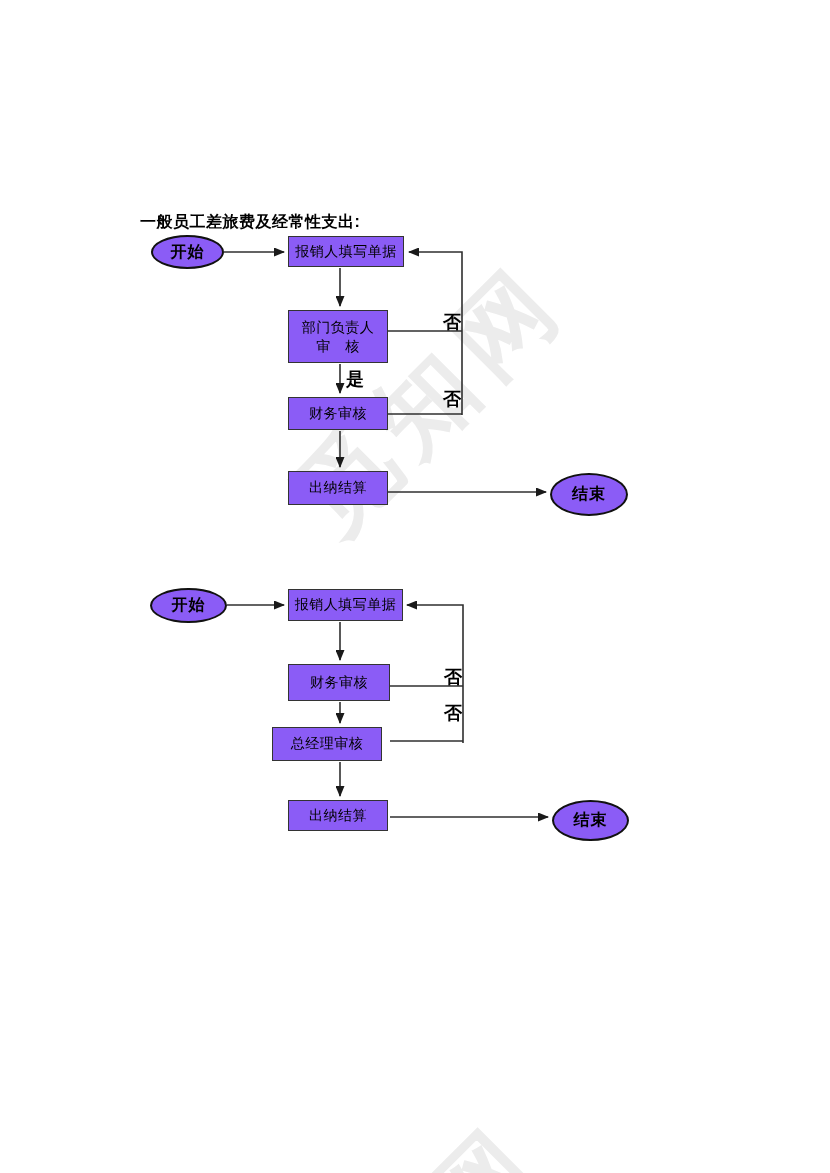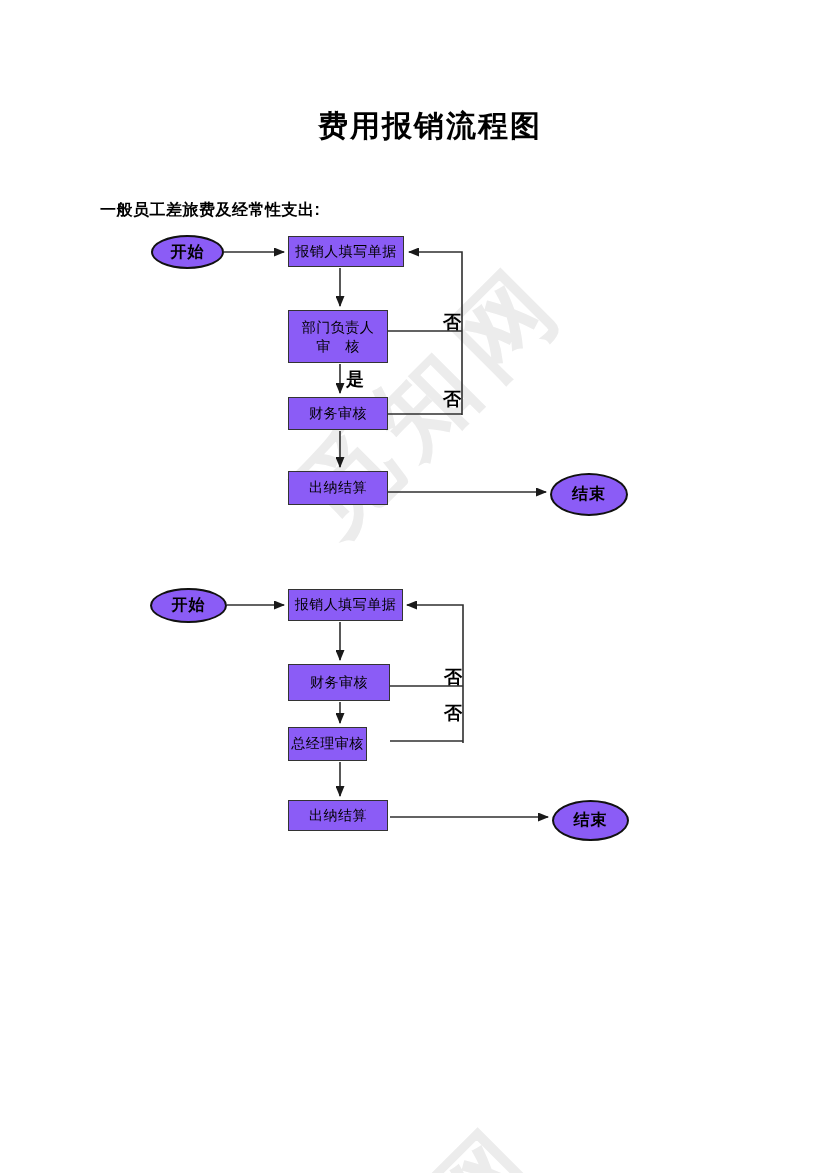--- a/index.html
+++ b/index.html
@@ -27,21 +27,21 @@
 
   .title {
     position:absolute; left:100px; top:106px; width:660px;
     text-align:center; font-size:30px; font-weight:700; letter-spacing:2px;
     z-index:2;
   }
   .sec-heading {
     position:absolute; left:100px; font-size:16px; font-weight:700;
     letter-spacing:0.5px; z-index:2;
   }
-  .sec1 { top:200px; }
+  .sec1 { top:212px;margin-left:40px; }
   .sec2 { top:550px; }
 
   svg.connectors { position:absolute; left:0; top:0; z-index:1; }
 
   .node { position:absolute; z-index:2; display:flex; flex-direction:column;
     align-items:center; justify-content:center; text-align:center;
     background:#8b5cf6; box-sizing:border-box; }
   .box  { border:1.4px solid #333; font-size:14px; letter-spacing:0.5px; }
   .oval { border:2px solid #111; border-radius:50%; font-size:16px; font-weight:700;
     letter-spacing:1px; }
@@ -56,35 +56,34 @@
   .c1-cashier { left:288px; top:471px; width:100px; height:34px; }
   .c1-end     { left:550px; top:473px; width:78px;  height:43px; }
   .c1-yes { left:346px; top:367px; }
   .c1-no1 { left:443px; top:310px; }
   .c1-no2 { left:443px; top:387px; }
 
   
   .c2-start   { left:150px; top:588px; width:77px;  height:35px; }
   .c2-fill    { left:288px; top:589px; width:115px; height:32px; }
   .c2-finance { left:288px; top:664px; width:102px; height:37px; }
-  .c2-gm      { left:288px; top:727px; width:79px; height:34px;text-align:center; }
+  .c2-gm      { left:272px; top:727px; width:110px; height:34px;text-align:center; }
   .c2-cashier { left:288px; top:800px; width:100px; height:31px; }
   .c2-end     { left:552px; top:800px; width:77px;  height:41px; }
   .c2-no1 { left:444px; top:665px; }
   .c2-no2 { left:444px; top:701px; }
 </style>
 </head>
 <body>
 
 <div class="page">
 
   <div class="wm wm-main">觅知网</div>
   <div class="wm wm-partial">网</div>
 
-  <div class="title">费用报销流程图</div>
   <div class="sec-heading sec1">一般员工差旅费及经常性支出:</div>
 
   <svg class="connectors" width="830" height="1173">
     <defs>
       <marker id="ah" markerWidth="11" markerHeight="9" refX="10" refY="4.5" orient="auto" markerUnits="userSpaceOnUse">
         <path d="M0,0 L11,4.5 L0,9 Z" fill="#1a1a1a"></path>
       </marker>
     </defs>
     <g stroke="#2f2f2f" stroke-width="1.6" fill="none">
 

